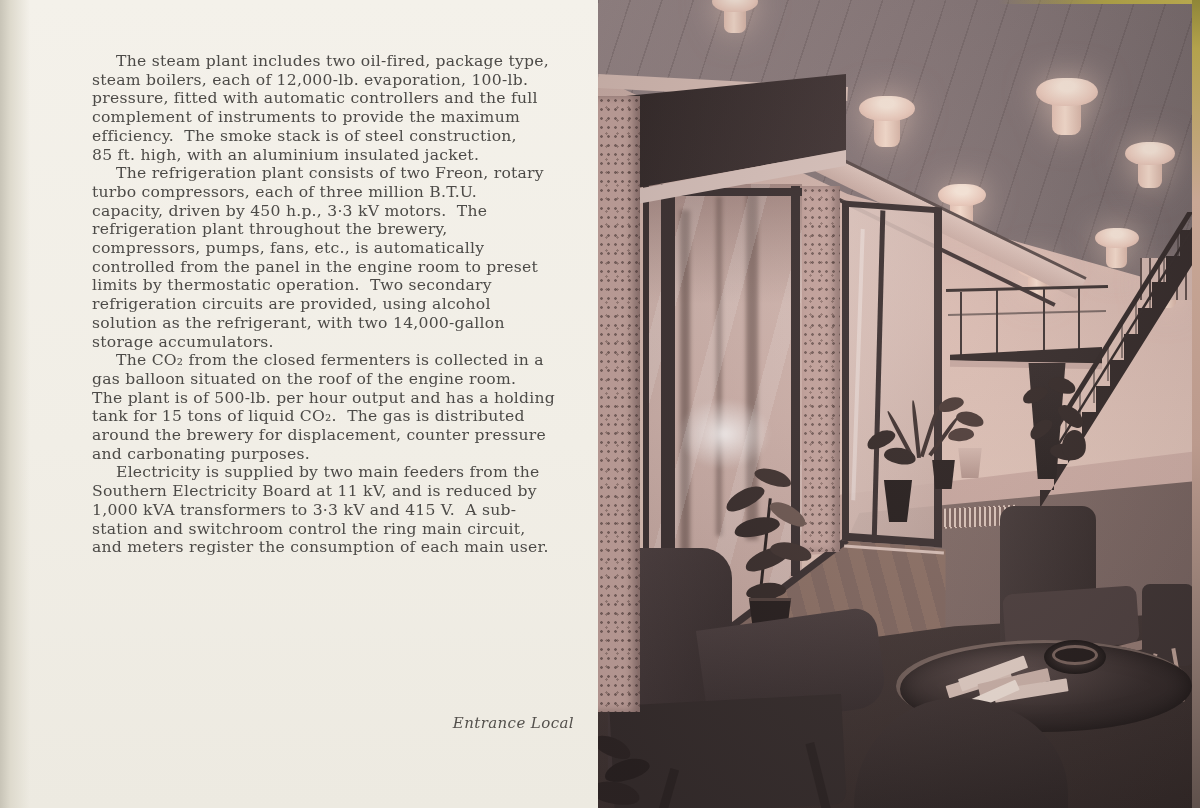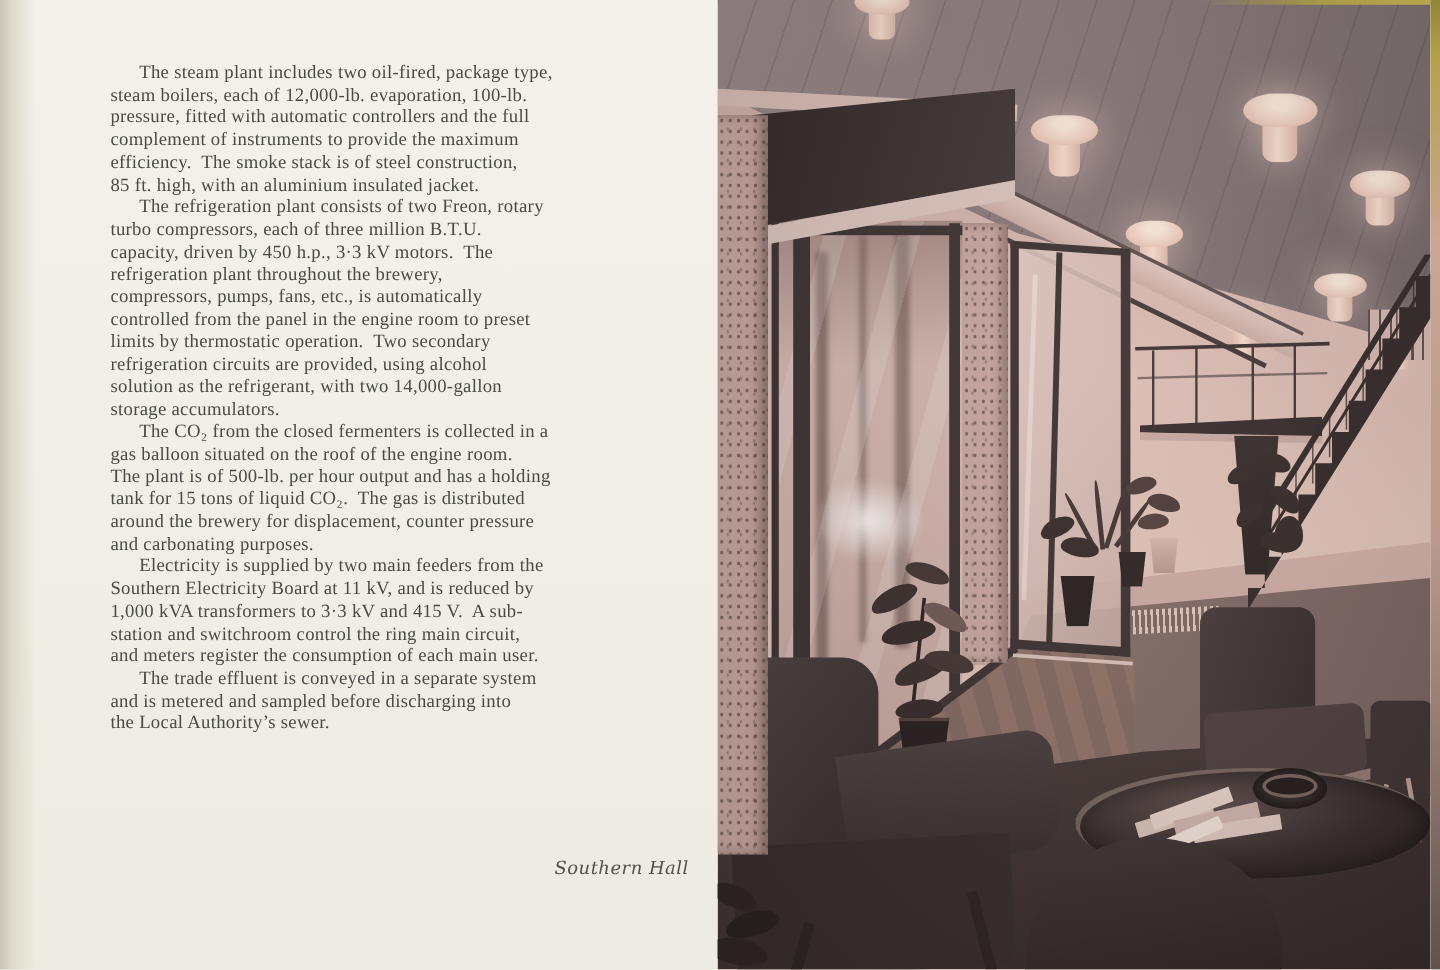--- a/index.html
+++ b/index.html
@@ -6,21 +6,21 @@
   html,body { width:1200px; height:808px; }
   body { position:relative; overflow:hidden; background:#f2efe8; font-family:"DejaVu Serif","Liberation Serif",serif; }
 
   
   .left-page { position:absolute; left:0; top:0; width:598px; height:808px;
     background:linear-gradient(180deg,#f4f1ea 0%, #f1eee6 55%, #edeae1 100%); }
   .page-curl { position:absolute; left:0; top:0; width:30px; height:808px;
     background:linear-gradient(90deg,#c8c4b7 0%, #dedacd 35%, rgba(243,240,233,0) 100%); }
   .text-col { position:absolute; left:92px; top:52px; width:502px; color:#4c4a47;
     font-size:15.6px; line-height:18.7px; letter-spacing:0.25px; }
-  .text-col p { white-space:pre-line; text-indent:24px;font-family:Liberation Serif, serif; }
+  .text-col p { white-space:pre-line; text-indent:24px; }
   .caption { position:absolute; top:714px; right:24px; font-style:italic; font-size:15px;
     color:#53504c; letter-spacing:0.4px; }
 
   
   .photo { position:absolute; left:598px; top:0; width:594px; height:808px; overflow:hidden;
     background:#d6bab2; box-shadow:inset 0 0 70px rgba(62,42,42,.28); }
   .abs { position:absolute; }
 
   .backwall { inset:0; background:linear-gradient(180deg,#c9aea7 0%, #d8bcb3 38%, #e0c6bb 62%, #d3b6ad 100%);
     clip-path:polygon(0 9.5%, 42% 24%, 100% 36%, 100% 100%, 0 100%); }
@@ -80,25 +80,22 @@
 gas balloon situated on the roof of the engine room.
 The plant is of 500-lb. per hour output and has a holding
 tank for 15 tons of liquid CO₂.&nbsp; The gas is distributed
 around the brewery for displacement, counter pressure
 and carbonating purposes.</p>
     <p>Electricity is supplied by two main feeders from the
 Southern Electricity Board at 11 kV, and is reduced by
 1,000 kVA transformers to 3·3 kV and 415 V.&nbsp; A sub-
 station and switchroom control the ring main circuit,
 and meters register the consumption of each main user.</p>
-    <p>The trade effluent is conveyed in a separate system
-and is metered and sampled before discharging into
-the Local Authority’s sewer.</p>
   </div>
-  <div class="caption">Southern Hall</div>
+  <div class="caption">Entrance Local</div>
 </div>
 
 <div class="photo" role="img" aria-label="Entrance hall interior: mushroom ceiling lights on a planked ceiling, mosaic-clad columns, full-height glass entrance screen with an open door, potted plants, an open staircase with a landing, armchairs and a round table with magazines and an ashtray">
 
   <div class="abs backwall"></div>
   <div class="abs ceiling"></div>
   <div class="abs planks"></div>
 
   <div class="light" style="left:114px;top:-9px;width:46px;height:44px">
       <div class="stem"></div>

